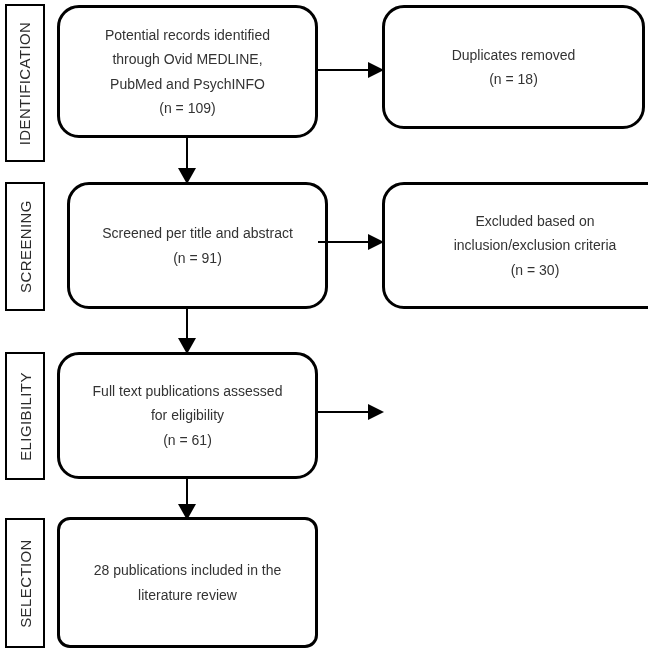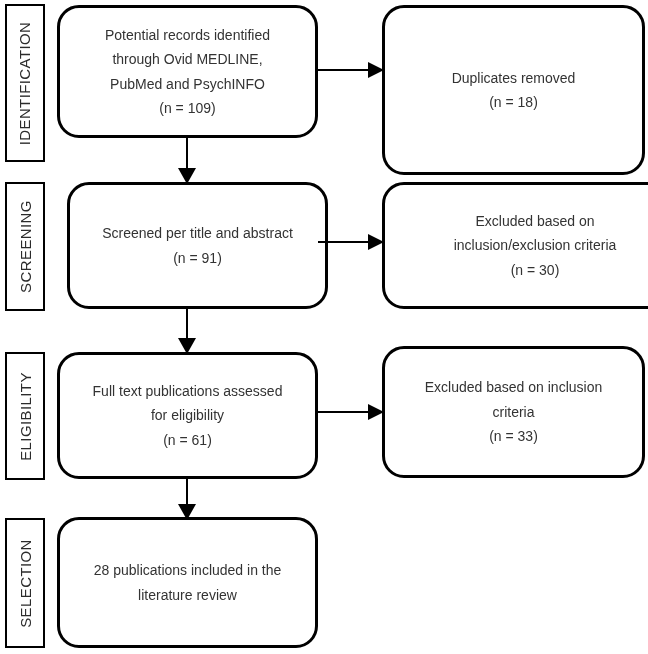--- a/index.html
+++ b/index.html
@@ -83,21 +83,21 @@
     <span class="stage-label-text">SELECTION</span>
   </div>
 
   <div class="flow-box" style="left:57px; top:5px; width:261px; height:133px;">
     <span class="flow-box-text">Potential records identified
 through Ovid MEDLINE,
 PubMed and PsychINFO
 (n = 109)</span>
   </div>
 
-  <div class="flow-box" style="left:382px; top:5px; width:263px; height:170px;">
+  <div class="flow-box" style="left:382px; top:5px; width:263px; height:124px;">
     <span class="flow-box-text">Duplicates removed
 (n = 18)</span>
   </div>
 
   <div class="connector" style="left:318px; top:56px; width:66px; height:28px;">
     <svg width="66" height="28" viewBox="0 0 66 28">
       <line x1="0" y1="14" x2="52" y2="14" stroke="#000000" stroke-width="2"></line>
       <polygon points="50,6 66,14 50,22" fill="#000000"></polygon>
     </svg>
   </div>
@@ -133,38 +133,33 @@
       <polygon points="5,29 23,29 14,45" fill="#000000"></polygon>
     </svg>
   </div>
 
   <div class="flow-box" style="left:57px; top:352px; width:261px; height:127px;align-items:center;">
     <span class="flow-box-text">Full text publications assessed
 for eligibility
 (n = 61)</span>
   </div>
 
-  <div class="flow-box" style="left:382px; top:346px; width:263px; height:132px;">
-    <span class="flow-box-text">Excluded based on inclusion
-criteria
-(n = 33)</span>
-  </div>
 
   <div class="connector" style="left:318px; top:398px; width:66px; height:28px;">
     <svg width="66" height="28" viewBox="0 0 66 28">
       <line x1="0" y1="14" x2="52" y2="14" stroke="#000000" stroke-width="2"></line>
       <polygon points="50,6 66,14 50,22" fill="#000000"></polygon>
     </svg>
   </div>
 
   <div class="connector" style="left:173px; top:479px; width:28px; height:41px;">
     <svg width="28" height="41" viewBox="0 0 28 41">
       <line x1="14" y1="0" x2="14" y2="27" stroke="#000000" stroke-width="2"></line>
       <polygon points="5,25 23,25 14,41" fill="#000000"></polygon>
     </svg>
   </div>
 
-  <div class="flow-box" style="left:57px; top:517px; width:261px; height:131px;">
+  <div class="flow-box" style="left:57px; top:517px; width:261px; height:131px;border-radius:13px;">
     <span class="flow-box-text">28 publications included in the
 literature review</span>
   </div>
 
 </div>
 
 </body></html>

